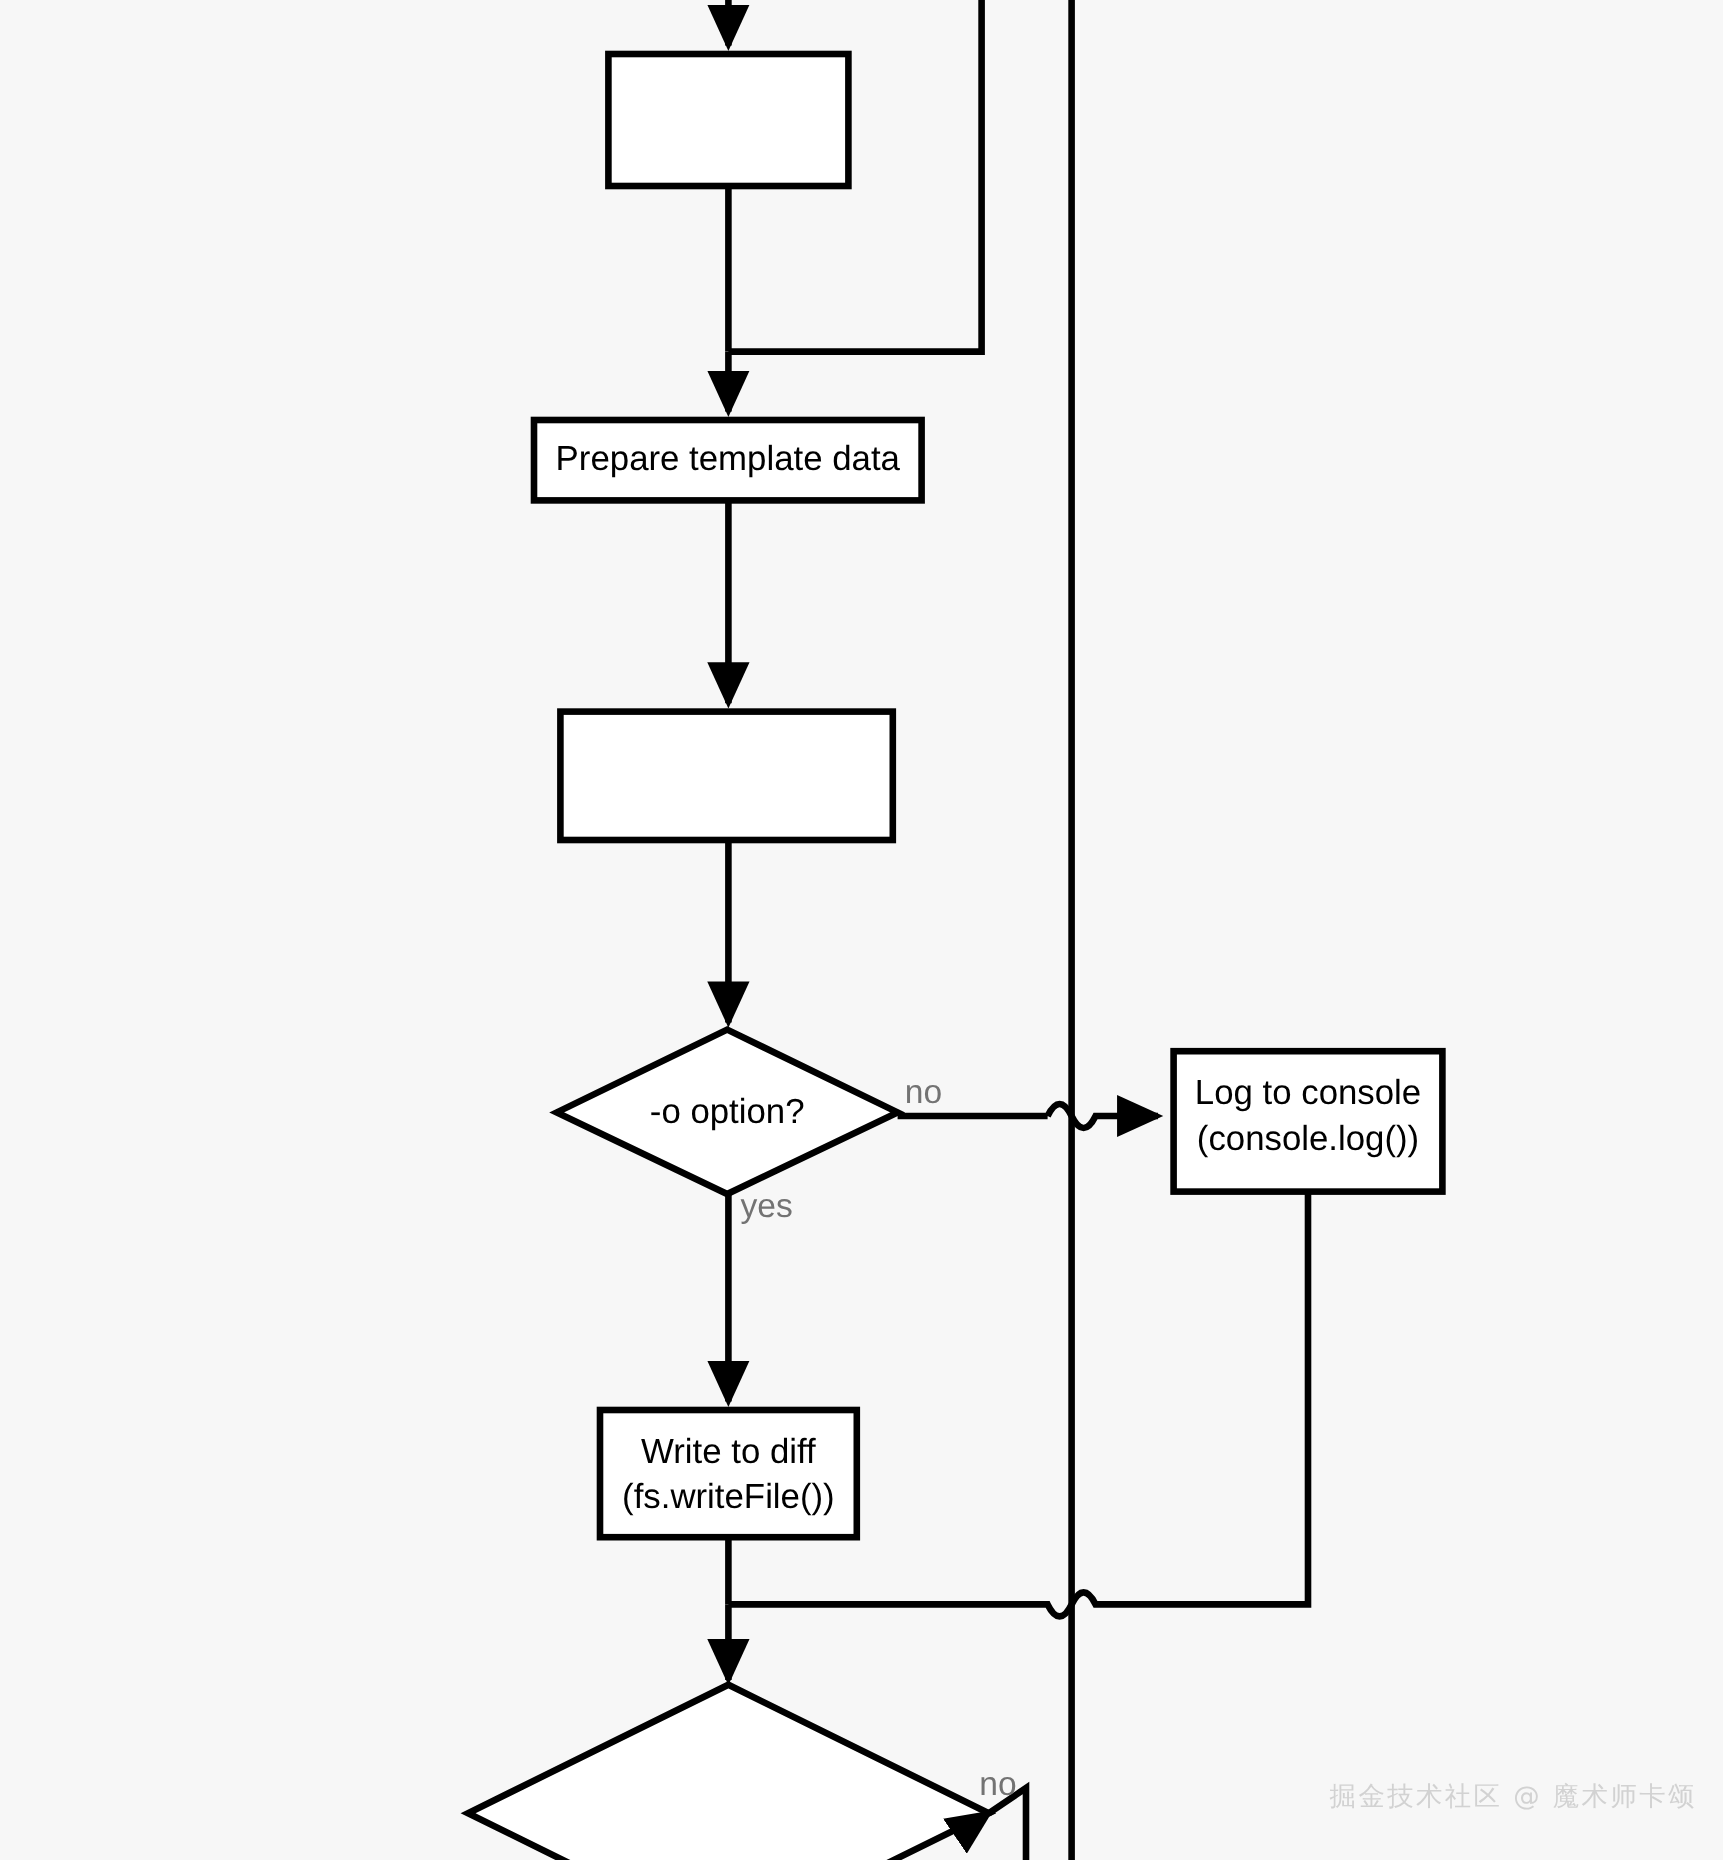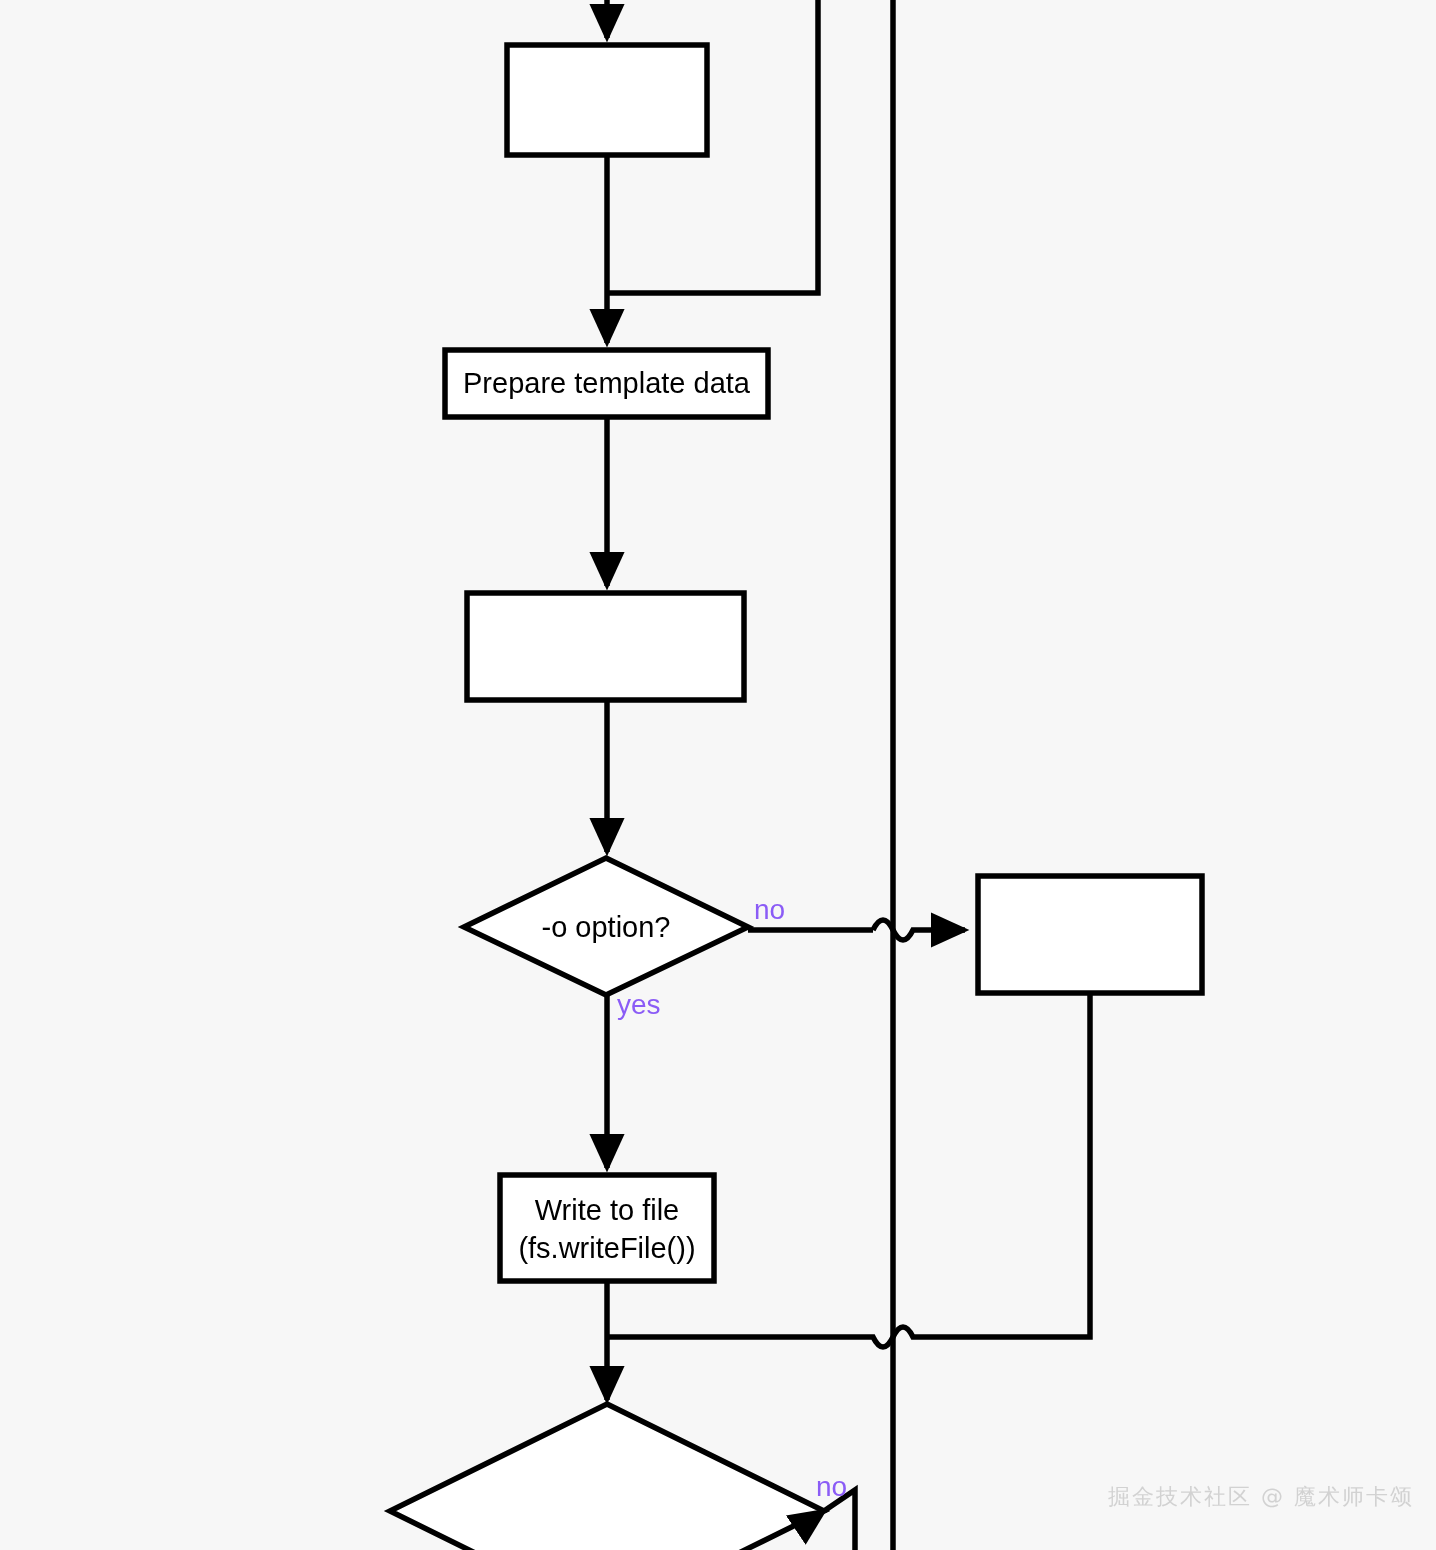--- a/index.html
+++ b/index.html
@@ -27,21 +27,21 @@
     text-align: center;
     color: #000;
     font-family: "Liberation Sans", sans-serif;
     font-size: 29px;
     line-height: 38px;
     white-space: pre;
     pointer-events: none;
   }
   .edge-label {
     position: absolute;
-    color: #8b5cf6;
+    color: #737373;
     font-family: "Liberation Sans", sans-serif;
     font-size: 28px;
     line-height: 30px;
     white-space: pre;
   }
   #watermark {
     position: absolute;
     right: 22px;
     top: 1482px;
     color: #d2d2d2;
@@ -103,22 +103,24 @@
 
     <path d="M606,858 L748,927 L606,995 L464,927 Z" stroke="#000" stroke-width="5.5" fill="#ffffff"></path>
   </svg>
 
 
   <div class="node-label" style="left:445px; top:364px; width:323px;">Prepare template data</div>
 
 
   <div class="node-label" style="left:464px; top:908px; width:284px;">-o option?</div>
 
+  <div class="node-label" style="left:978px; top:892px; width:224px;">Log to console
+(console.log())</div>
 
-  <div class="node-label" style="left:500px; top:1191px; width:214px;">Write to file
+  <div class="node-label" style="left:500px; top:1191px; width:214px;">Write to diff
 (fs.writeFile())</div>
 
 
   <div class="edge-label" style="left:754px; top:895px;">no</div>
 
   <div class="edge-label" style="left:617px; top:990px;">yes</div>
 
   <div class="edge-label" style="left:816px; top:1472px;">no</div>
 
   <div id="watermark">掘金技术社区 @ 魔术师卡颂</div>

